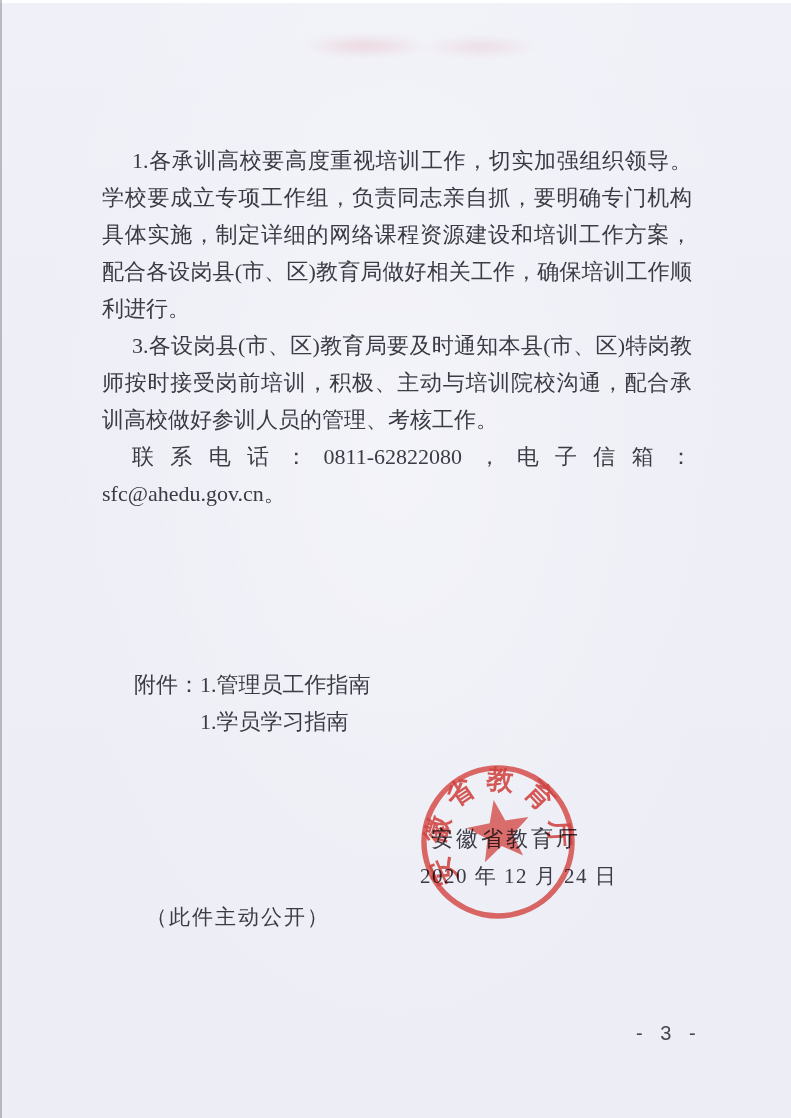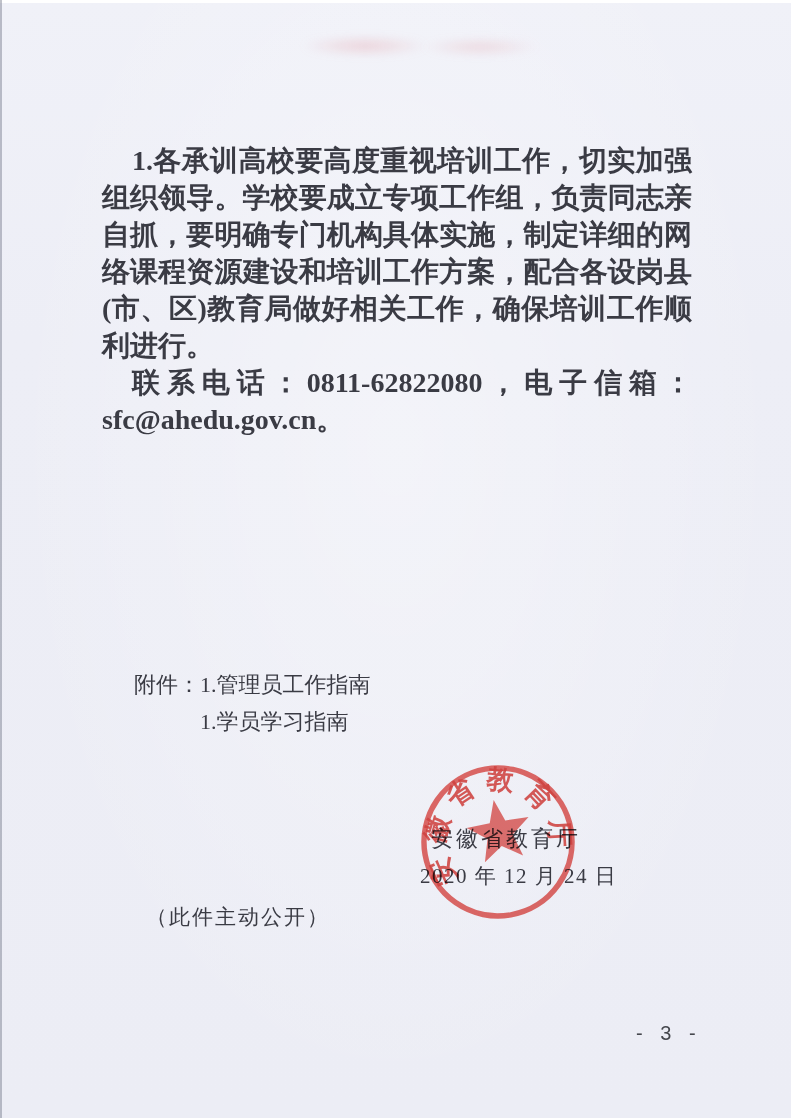--- a/index.html
+++ b/index.html
@@ -34,25 +34,24 @@
     left: 300px; top: 36px; width: 130px; height: 20px;
     background: radial-gradient(ellipse at center, rgba(222,130,140,0.30), rgba(222,130,140,0) 70%);
   }
   .smudge.s2 {
     left: 420px; top: 38px; width: 120px; height: 18px;
     background: radial-gradient(ellipse at center, rgba(222,130,140,0.24), rgba(222,130,140,0) 70%);
   }
   .body-text {
     position: absolute;
     left: 102px; top: 142px; width: 590px;
-    font-size: 28px;
+    font-size: 22px;
     line-height: 37px;
     text-align: justify;
     color: #3a3b44;
-    font-weight: bold;
   }
   .body-text p {
     text-indent: 30px;
     margin: 0;
   }
   .attachments {
     position: absolute;
     left: 134px; top: 666px;
     font-size: 22px;
     line-height: 37px;
@@ -110,20 +109,21 @@
 
 <div class="page">
 
   <div class="edge-top"></div>
   <div class="edge-left"></div>
   <div class="smudge s1"></div>
   <div class="smudge s2"></div>
 
   <main class="body-text">
     <p>1.各承训高校要高度重视培训工作，切实加强组织领导。学校要成立专项工作组，负责同志亲自抓，要明确专门机构具体实施，制定详细的网络课程资源建设和培训工作方案，配合各设岗县(市、区)教育局做好相关工作，确保培训工作顺利进行。</p>
+    <p>3.各设岗县(市、区)教育局要及时通知本县(市、区)特岗教师按时接受岗前培训，积极、主动与培训院校沟通，配合承训高校做好参训人员的管理、考核工作。</p>
     <p>联系电话：0811-62822080，电子信箱：sfc@ahedu.gov.cn。</p>
   </main>
 
   <div class="attachments">
     <div class="att-row"><span>附件：</span><span>1.管理员工作指南</span></div>
     <div class="att-row second"><span>1.学员学习指南</span></div>
   </div>
 
   <div class="issuer">安徽省教育厅</div>
   <div class="doc-date">2020 年 12 月 24 日</div>

